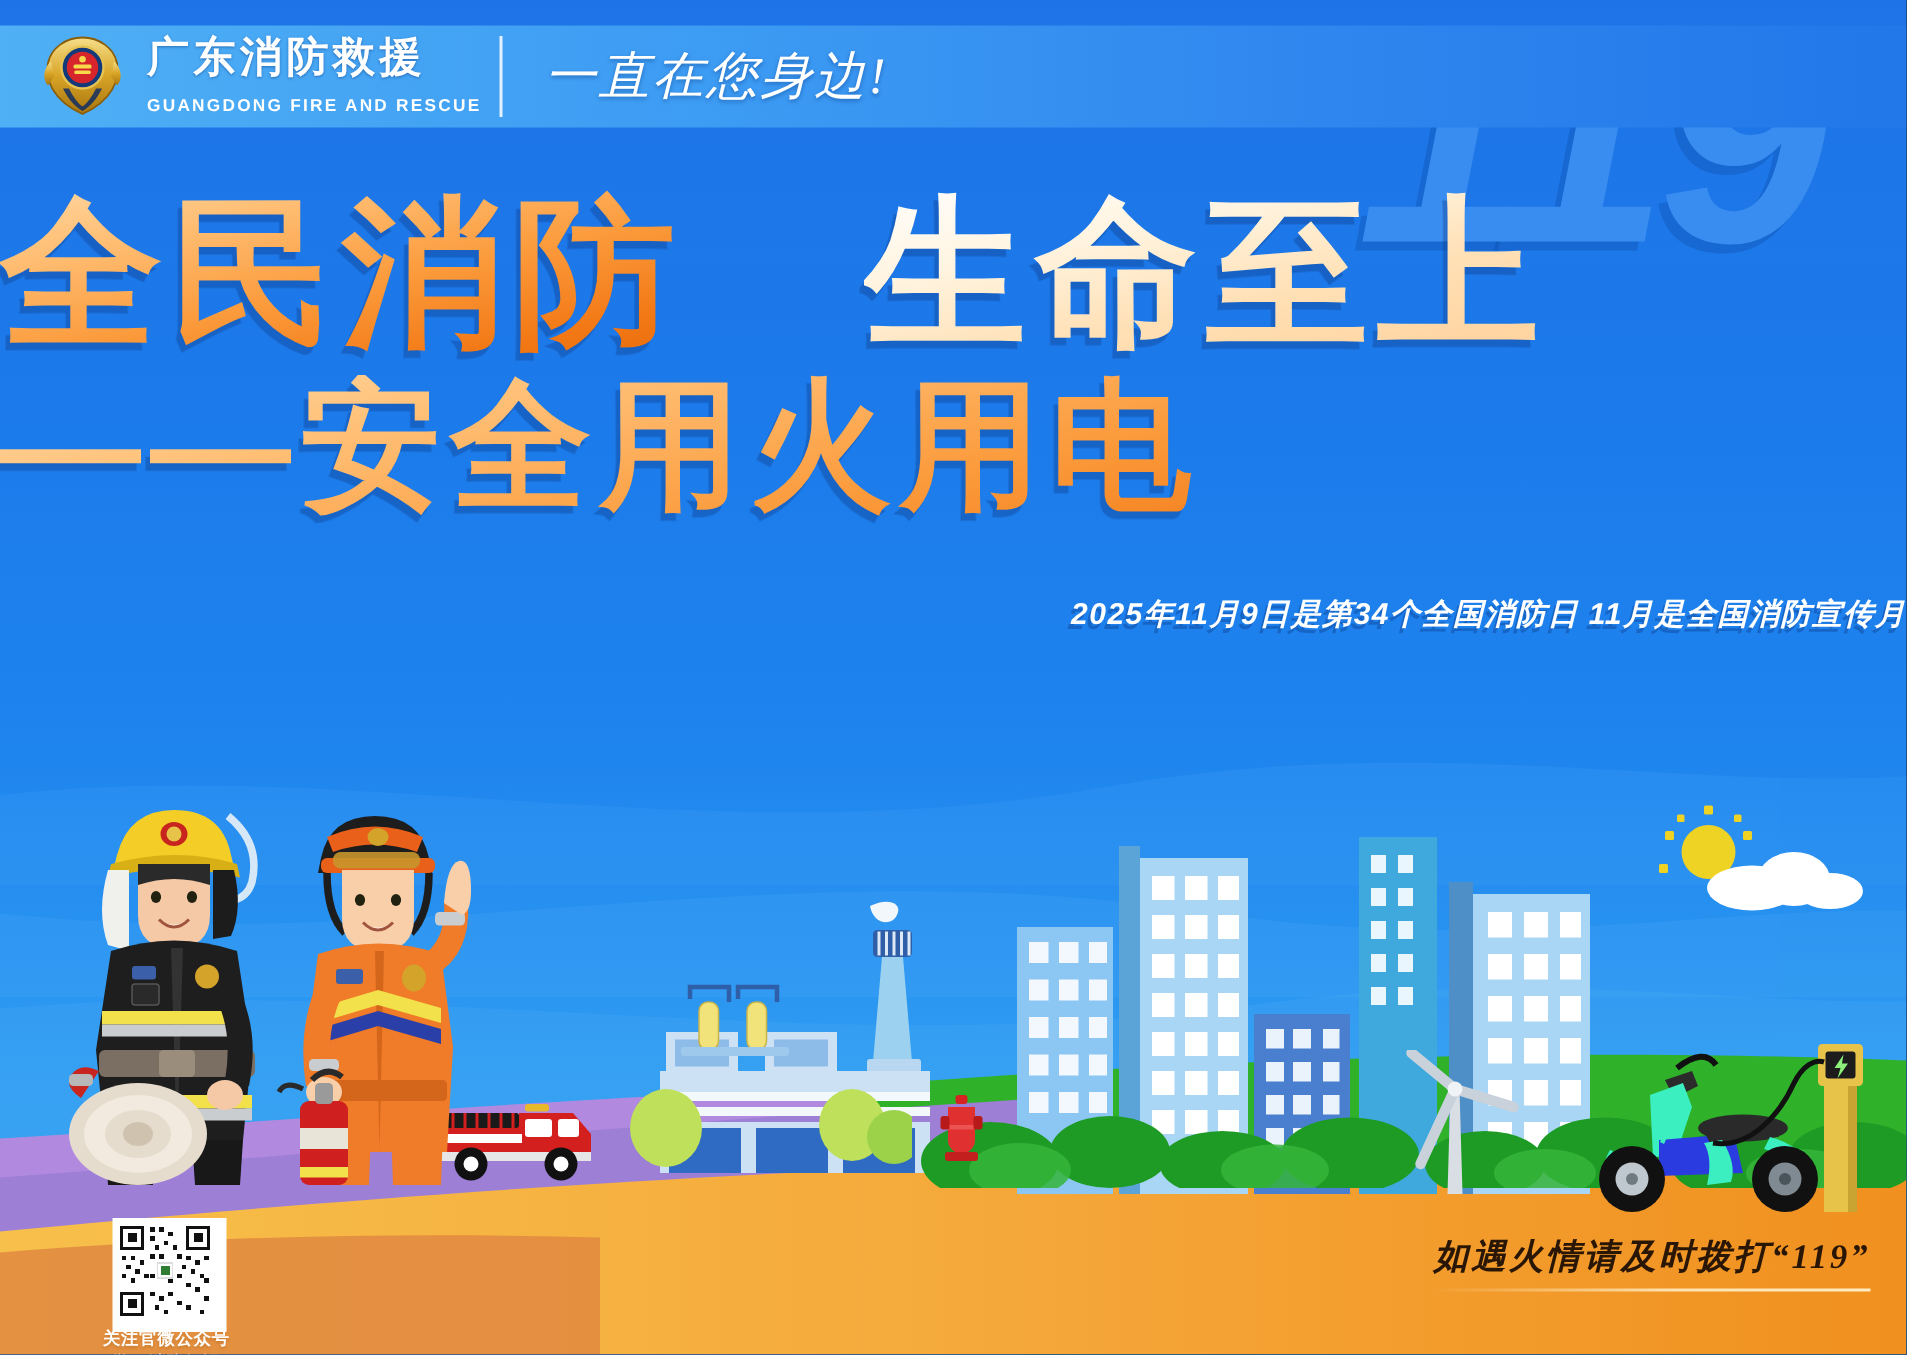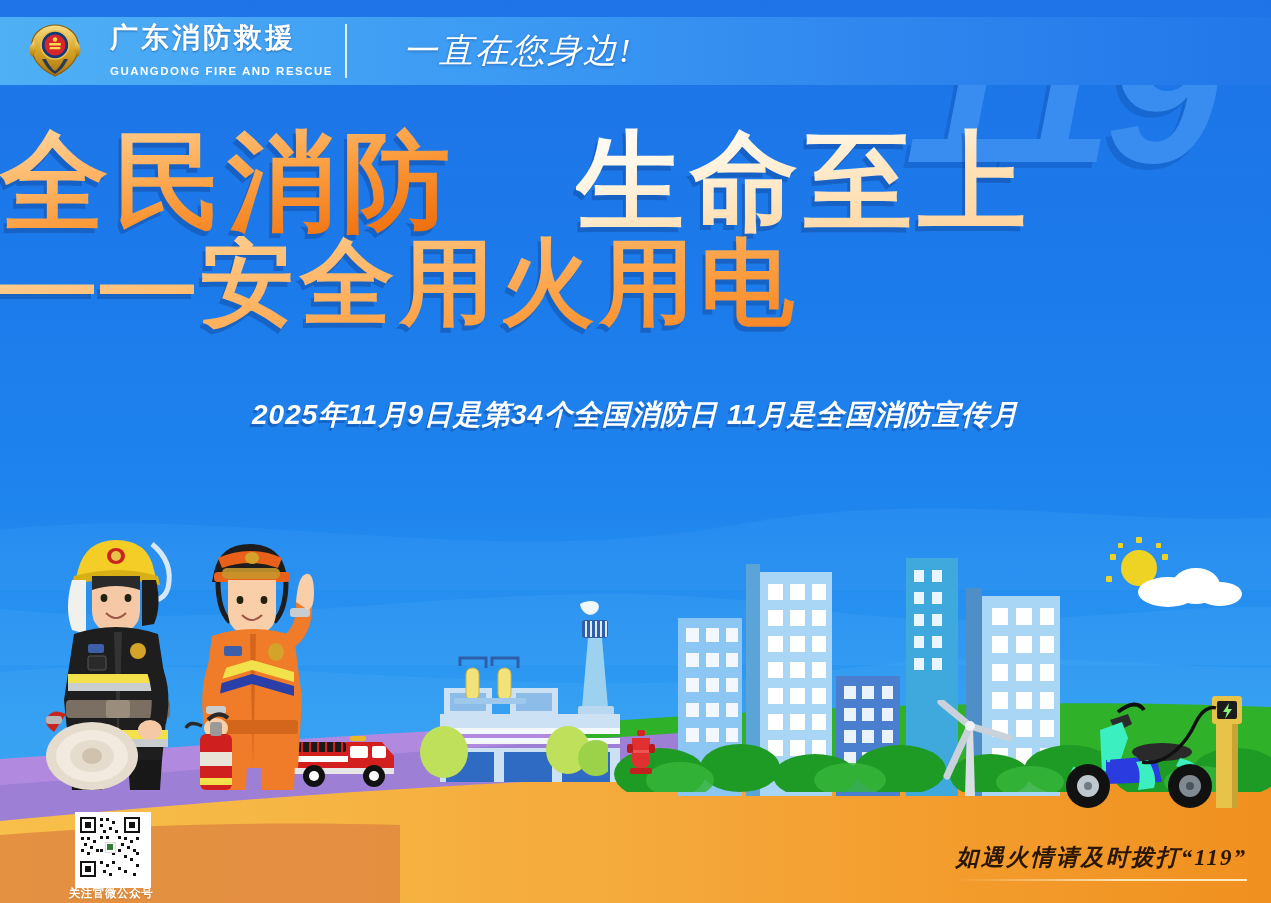--- a/index.html
+++ b/index.html
@@ -18,44 +18,44 @@
   
   .wm119{position:absolute;left:905px;top:-12px;width:380px;height:210px;
     font-size:205px;line-height:205px;font-weight:900;font-style:italic;
     color:#3A8DF0; letter-spacing:-6px;
     text-shadow:-5px 6px 0 rgba(10,70,160,.30);
     user-select:none;}
 
   
   .hdrband{position:absolute;left:0;top:17px;width:100%;height:68px;
     background:linear-gradient(90deg,#4FB0F5 0%,#3C9BF3 38%,#2E85EE 72%,#2277E9 100%);}
-  .hdr-inner{position:absolute;left:0;top:17px;height:68px;display:flex;align-items:center;gap:26px;padding-left:26px;}
+  .hdr-inner{position:absolute;left:0;top:17px;height:68px;display:flex;align-items:center;gap:14px;padding-left:26px;}
   .emblem{width:58px;height:56px;position:relative;flex:0 0 auto;}
   .hdr-texts{display:flex;flex-direction:column;justify-content:center;line-height:1;
     border-right:2px solid rgba(255,255,255,.85);padding-right:12px;}
   .hdr-cn{font-size:28px;font-weight:700;color:#fff;letter-spacing:3px;
     text-shadow:0 1px 2px rgba(0,40,110,.45);}
   .hdr-en{font-size:11.5px;font-weight:700;color:#fff;letter-spacing:1.5px;margin-top:14px;}
-  .hdr-script{margin-left:30px;font-size:34px;color:#fff;font-style:italic;
+  .hdr-script{margin-left:14px;font-size:34px;color:#fff;font-style:italic;
     font-family:"Liberation Serif","DejaVu Serif",serif;letter-spacing:2px;
     text-shadow:0 1px 3px rgba(0,40,110,.4);white-space:nowrap;}
 
   
   .title-wrap{position:absolute;left:0;top:128px;width:100%;text-align:left;}
   .tline{font-weight:900;letter-spacing:6px;white-space:nowrap;line-height:1;}
   .t1{font-size:108px;}
-  .t2{font-size:94px;}
+  .t2{font-size:94px;margin-top:14px;}
   .gA{background:linear-gradient(168deg,#FFD9A8 0%,#FFC27A 22%,#FB9B3C 55%,#F37916 82%,#E96A0A 100%);
       -webkit-background-clip:text;background-clip:text;color:transparent;
       filter:drop-shadow(-3px 5px 0 rgba(12,60,140,.38));}
   .gB{background:linear-gradient(168deg,#FFFFFF 0%,#FFF4E0 32%,#FFE0B5 62%,#FFD099 100%);
       -webkit-background-clip:text;background-clip:text;color:transparent;
       filter:drop-shadow(-3px 5px 0 rgba(12,60,140,.38));}
-  .subtitle{position:absolute;left:0;top:396px;width:100%;text-align:center;
-    font-size:28px;font-weight:700;font-style:italic;color:#fff;letter-spacing:1px;
+  .subtitle{position:absolute;left:0;top:396px;width:100%;text-align:right;
+    font-size:20px;font-weight:700;font-style:italic;color:#fff;letter-spacing:1px;
     text-shadow:-2px 3px 0 rgba(12,60,140,.40);white-space:nowrap;}
 
   
   .ground{position:absolute;left:0;bottom:0;width:100%;height:330px;}
   .ground svg{display:block;width:100%;height:100%;}
 
   
   .scene{position:absolute;inset:0;}
   .pc{position:absolute;}
 
@@ -67,21 +67,21 @@
   
   .qrbox{position:absolute;left:75px;top:812px;width:70px;height:70px;background:#fff;padding:3px;}
   .qrcap{position:absolute;left:46px;top:886px;width:130px;text-align:center;
     font-size:11.5px;font-weight:700;color:#fff;line-height:1.35;letter-spacing:.6px;
     text-shadow:0 1px 2px rgba(150,80,0,.35);}
   .qrcap div{white-space:nowrap;text-align:center;}
 
   
   .notice{position:absolute;right:24px;top:820px;text-align:left;
     font-family:"Liberation Serif","DejaVu Serif",serif;font-style:italic;font-weight:700;
-    font-size:23px;color:#2A1605;line-height:1.55;letter-spacing:2px;white-space:nowrap;margin-top:20px;}
+    font-size:23px;color:#2A1605;line-height:1.55;letter-spacing:2px;white-space:nowrap;}
   .notice .ul{margin-top:3px;height:2px;background:linear-gradient(90deg,rgba(255,255,255,0) 0%,rgba(255,240,200,.85) 55%,rgba(255,240,200,.95) 100%);}
 </style>
 </head>
 <body>
 
 <div id="poster">
 
   <div class="sky"></div>
 
   <div class="wave" style="top:470px;height:120px;">

